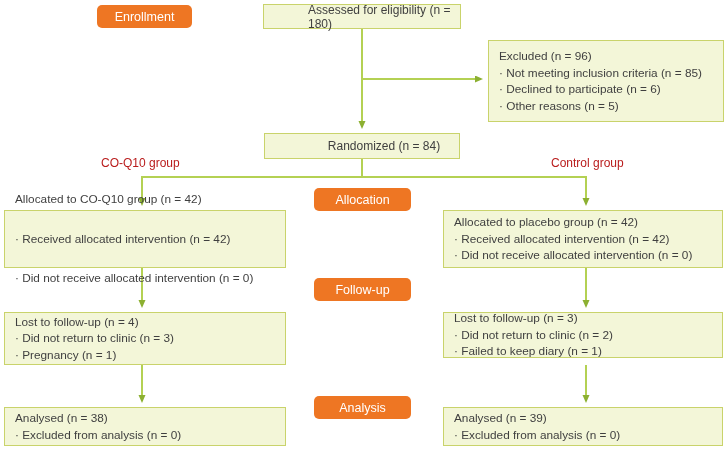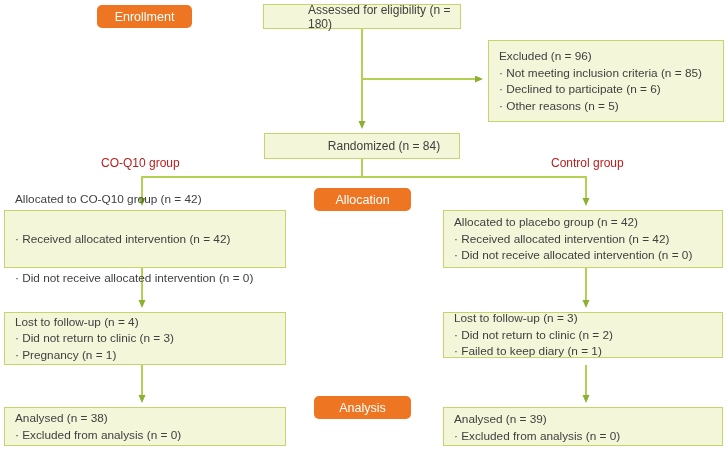--- a/index.html
+++ b/index.html
@@ -12,21 +12,21 @@
     position:absolute;box-sizing:border-box;
     background:#f3f6d8;border:1.5px solid #c9d36b;
     font-size:11.8px;color:#3f3f3f;padding-left:44px;
   }
   .box.center{
     display:flex;align-items:center;justify-content:center;
     font-size:12px;
   }
   .box.multi{
     display:flex;flex-direction:column;justify-content:center;
-    padding:3px 10px;
+    padding:10px 10px;
   }
   .box.multi .line{line-height:16.5px;white-space:nowrap;}
   .badge{
     position:absolute;box-sizing:border-box;width:97px;height:23px;
     background:#ee7623;border-radius:5px;color:#ffffff;
     display:flex;align-items:center;justify-content:center;
     font-size:12.5px;
   }
   .group-label{
     position:absolute;font-size:12px;color:#b91c1c;white-space:nowrap;
@@ -55,20 +55,23 @@
       <line x1="142" y1="365" x2="142" y2="401" marker-end="url(#arrow)"></line>
       <line x1="586" y1="365" x2="586" y2="401" marker-end="url(#arrow)"></line>
     </g>
   </svg>
 
   <div class="badge" style="left:97px;top:5px;width:95px;">
     <span>Enrollment</span>
   </div>
   <div class="badge" style="left:314px;top:188px;">
     <span>Allocation</span>
+  </div>
+  <div class="badge" style="left:314px;top:278px;">
+    <span>Follow-up</span>
   </div>
   <div class="badge" style="left:314px;top:396px;">
     <span>Analysis</span>
   </div>
 
   <div class="group-label" style="left:101px;top:156px;">CO-Q10 group</div>
   <div class="group-label" style="left:551px;top:156px;">Control group</div>
 
   <div class="box center" style="left:263px;top:4px;width:198px;height:25px;">
     <span>Assessed for eligibility (n = 180)</span>
@@ -107,18 +110,18 @@
     <div class="line">Lost to follow-up (n = 3)</div>
     <div class="line">· Did not return to clinic (n = 2)</div>
     <div class="line">· Failed to keep diary (n = 1)</div>
   </div>
 
   <div class="box multi" style="left:4px;top:407px;width:282px;height:39px;">
     <div class="line">Analysed (n = 38)</div>
     <div class="line">· Excluded from analysis (n = 0)</div>
   </div>
 
-  <div class="box multi" style="left:443px;top:407px;width:280px;height:39px;justify-content:space-between;">
+  <div class="box multi" style="left:443px;top:407px;width:280px;height:39px;">
     <div class="line">Analysed (n = 39)</div>
     <div class="line">· Excluded from analysis (n = 0)</div>
   </div>
 
 </div>
 
 </body></html>

